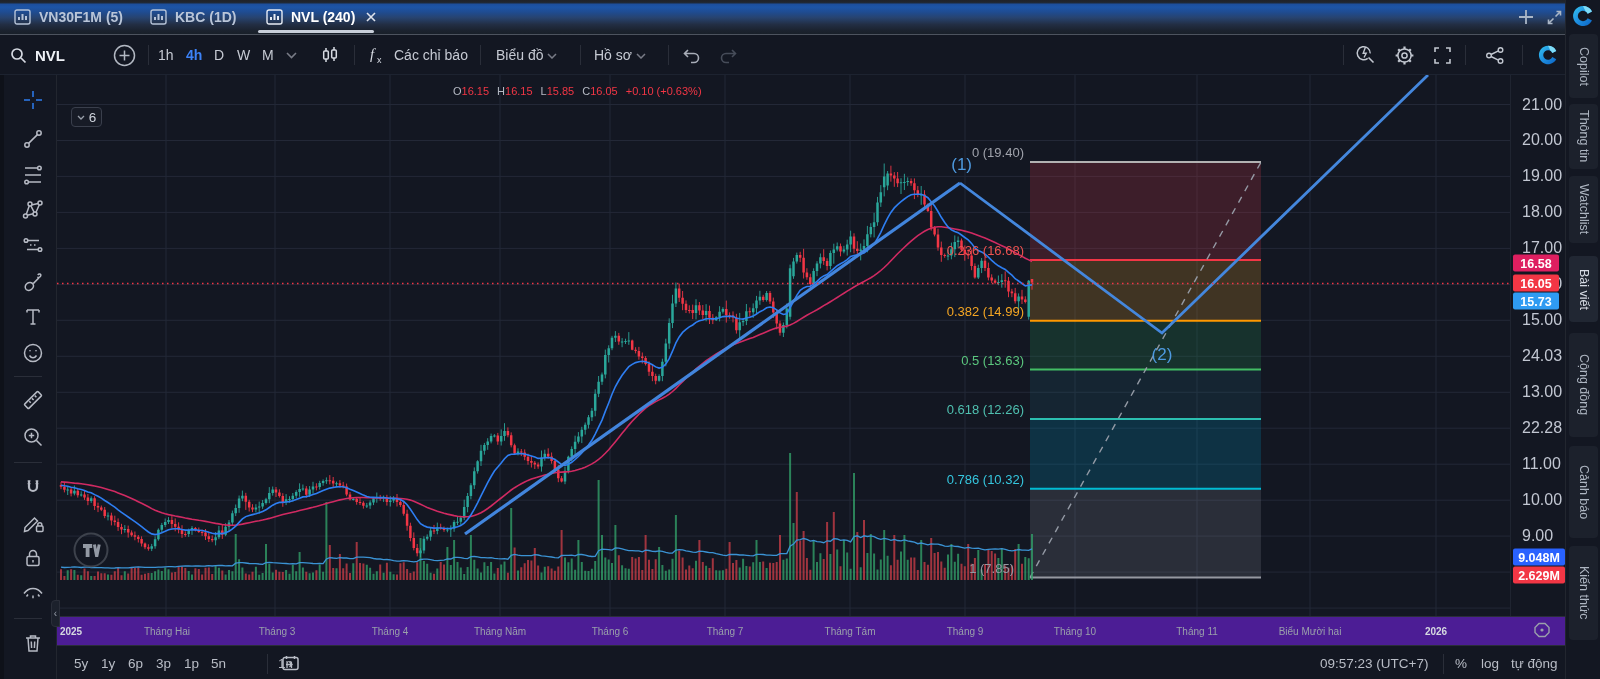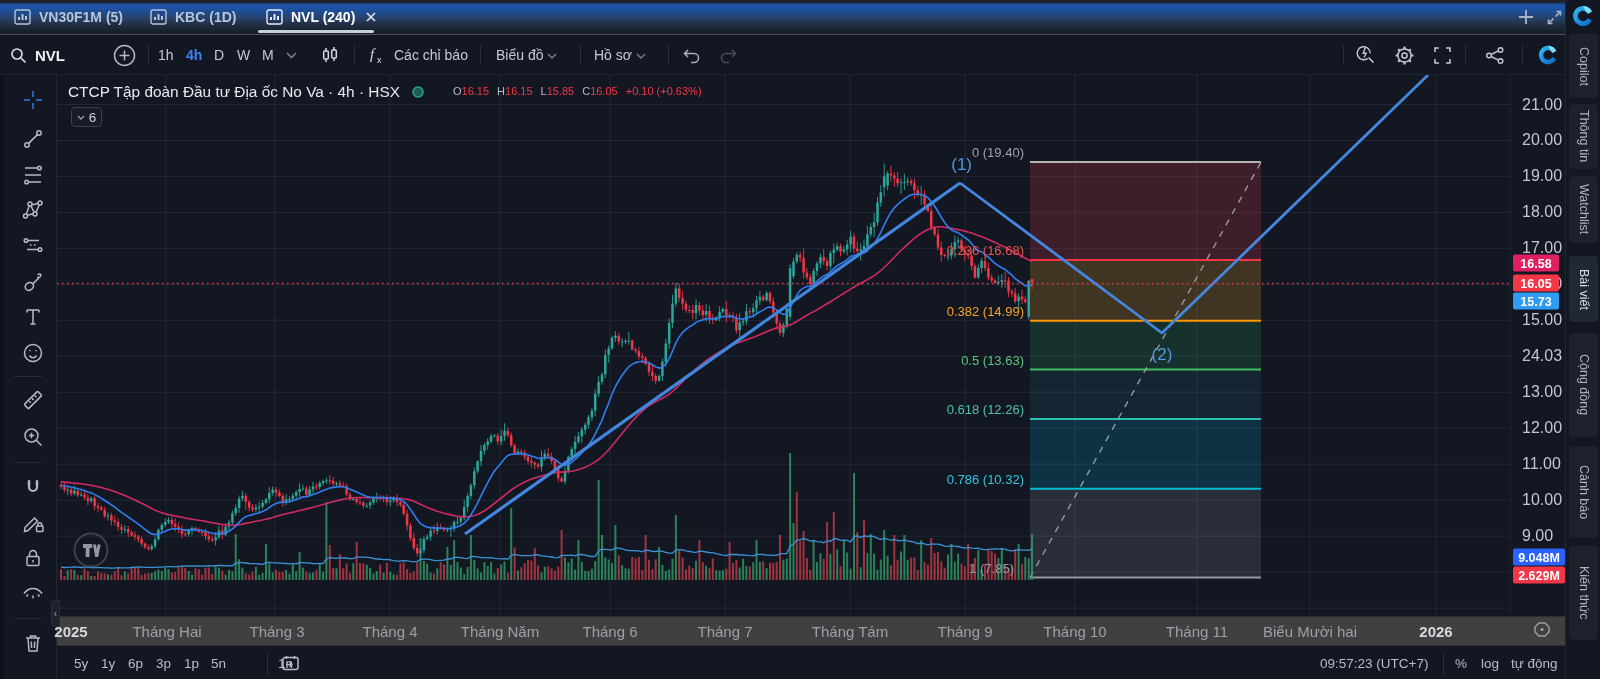--- a/index.html
+++ b/index.html
@@ -43,22 +43,22 @@
 
   
   #paxis { position:absolute; left:1510px; top:75px; width:55px; height:541px; background:#131722;
     border-left:1px solid #1f2430; }
   .pl { position:absolute; left:11px; color:#c2c7d2; font-size:16px; transform:translateY(-50%); }
   .tag { position:absolute; left:2px; width:46px; height:17px; border-radius:2px; color:#fff;
     font-size:12.5px; font-weight:bold; display:flex; align-items:center; justify-content:center;
     transform:translateY(-50%); }
 
   
-  #taxis { position:absolute; left:57px; top:616px; width:1508px; height:29px; background:#404040;
-    border-top:1px solid #2a2e39; color:#9aa0ab; font-size:15px; }
+  #taxis { position:absolute; left:57px; top:616px; width:1508px; height:29px; background:#4c1d95;
+    border-top:1px solid #2a2e39; color:#9aa0ab; font-size:10px; }
   #taxis .tl { position:absolute; top:50%; transform:translate(-50%,-50%); white-space:nowrap; }
   #taxis .yr { color:#d5d8e0; font-weight:bold; }
 
   
   #bbar { position:absolute; left:57px; top:645px; width:1508px; height:34px; background:#131722;
     border-top:1px solid #2a2e39; color:#b9bdc6; font-size:13.5px; }
   #bbar .bt { position:absolute; top:0; height:34px; display:flex; align-items:center; }
 
   
   #legend { position:absolute; left:68px; top:83px; font-size:15.4px; color:#e6e9f0; display:flex; align-items:center; }
@@ -363,21 +363,21 @@
         <svg width="24" height="24" viewBox="0 0 24 24" fill="none" stroke="#b6bac4" stroke-width="1.5">
           <path d="M5 7 h14 M9.5 7 V5 h5 v2 M7 7 l1 13 h8 l1-13 M10.3 10.5 l.3 6.5 M13.7 10.5 l-.3 6.5"></path>
         </svg>
       </div>
   </div>
 
   <div id="paxis">
     <div class="pl" style="top:461px;">9.00</div>
       <div class="pl" style="top:425px;">10.00</div>
       <div class="pl" style="top:389px;">11.00</div>
-      <div class="pl" style="top:353px;">12.00</div>
+      <div class="pl" style="top:353px;">22.28</div>
       <div class="pl" style="top:317px;">13.00</div>
       <div class="pl" style="top:281px;">24.03</div>
       <div class="pl" style="top:245px;">15.00</div>
       <div class="pl" style="top:209px;">16.00</div>
       <div class="pl" style="top:173px;">17.00</div>
       <div class="pl" style="top:137px;">18.00</div>
       <div class="pl" style="top:101px;">19.00</div>
       <div class="pl" style="top:65px;">20.00</div>
       <div class="pl" style="top:30px;">21.00</div>
       <div class="tag" style="top:188px;background:#de1f60;">16.58</div>
@@ -444,26 +444,20 @@
           <path d="M6 10.5 h6 m-2.5 -2.5 l2.5 2.5 l-2.5 2.5" stroke="#b9bdc6" stroke-width="1.3" fill="none"></path>
         </svg>
       </div>
     <div class="bt" style="left:1263px;">09:57:23 (UTC+7)</div>
     <div class="sep" style="left:1386px; top:8px;"></div>
     <div class="bt" style="left:1398px;">%</div>
     <div class="bt" style="left:1424px;">log</div>
     <div class="bt" style="left:1454px;">tự động</div>
   </div>
 
-  <div id="legend">CTCP Tập đoàn Đầu tư Địa ốc No Va · 4h · HSX
-    <svg width="12" height="12" viewBox="0 0 12 12" style="margin-left:12px">
-        <circle cx="6" cy="6" r="5" fill="#1d5e50"></circle>
-        <circle cx="6" cy="6" r="5" fill="none" stroke="#26a69a" stroke-width="1.5"></circle>
-      </svg>
-  </div>
   <div id="ohlc" class="abs" style="left:453px; top:85px;">O<b>16.15</b>H<b>16.15</b>L<b>15.85</b>C<b>16.05</b><b>+0.10 (+0.63%)</b></div>
   <div id="legend6"><svg width="8" height="5" viewBox="0 0 8 5" style="margin-right:4px">
         <path d="M1 1 L4 4 L7 1" stroke="#9aa0ab" stroke-width="1.3" fill="none"></path>
       </svg>6</div>
 
   <div class="abs" style="left:51px;top:600px;width:9px;height:27px;background:#1c212c;border:1px solid #2a2e39;border-radius:4px 0 0 4px;color:#9aa0ab;font-size:10px;display:flex;align-items:center;justify-content:center;">‹</div>
 
 </div>
 
 </body></html>

